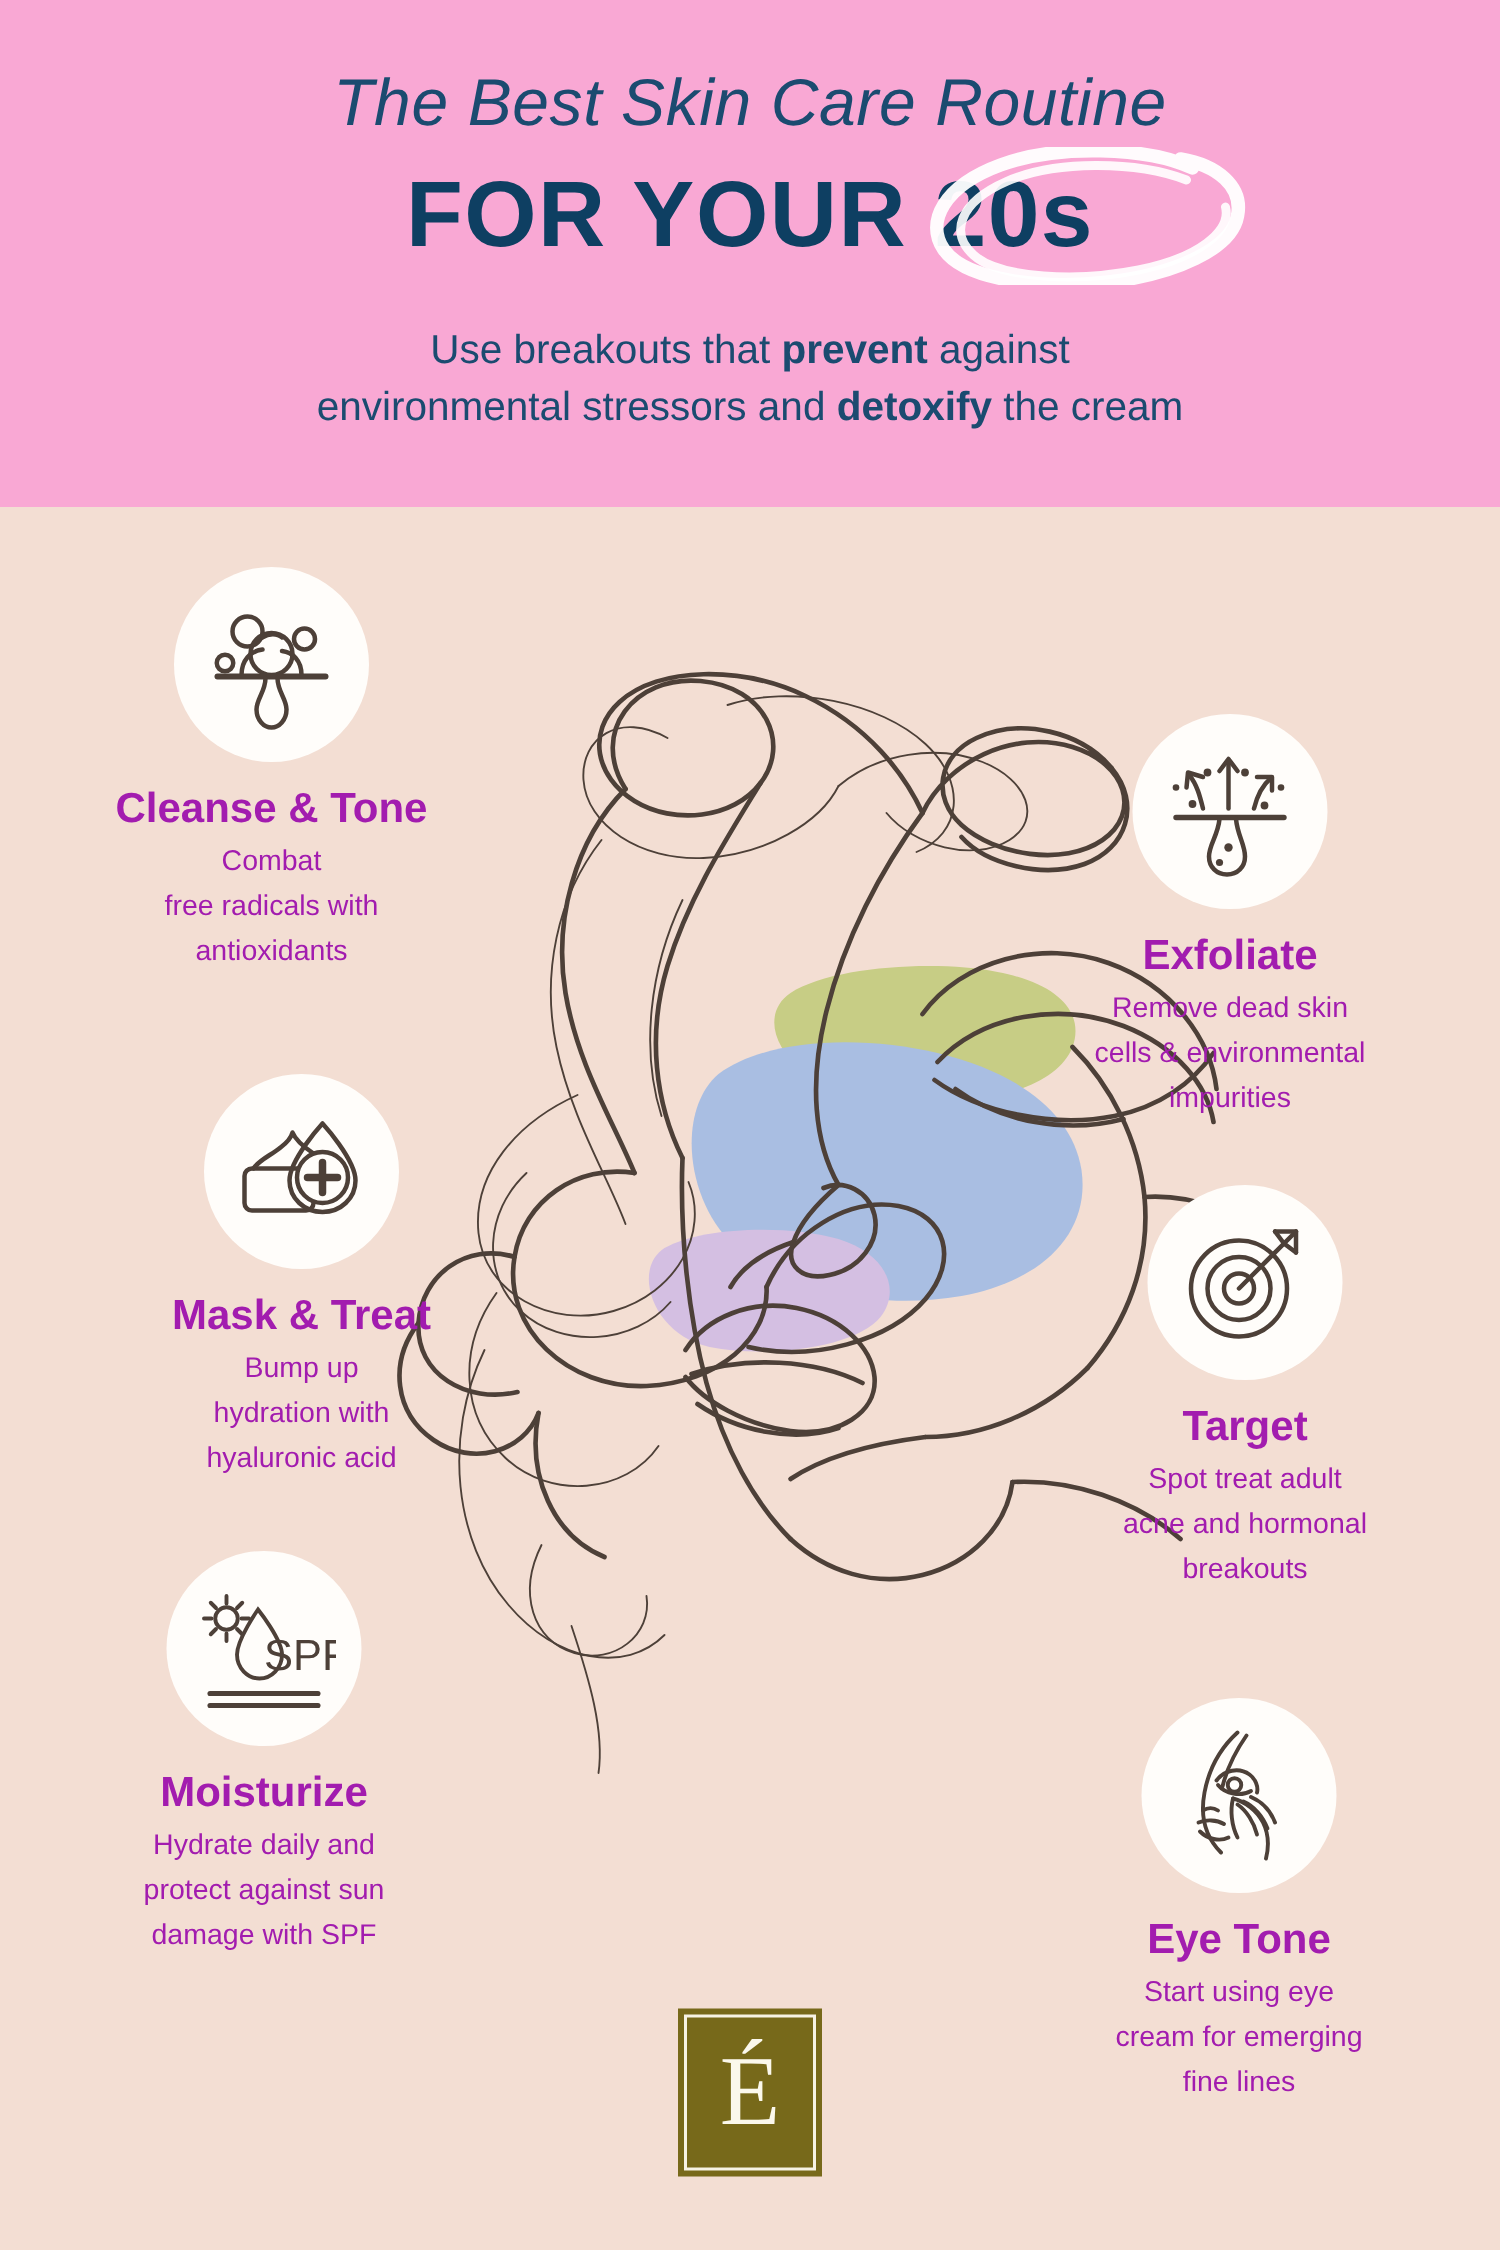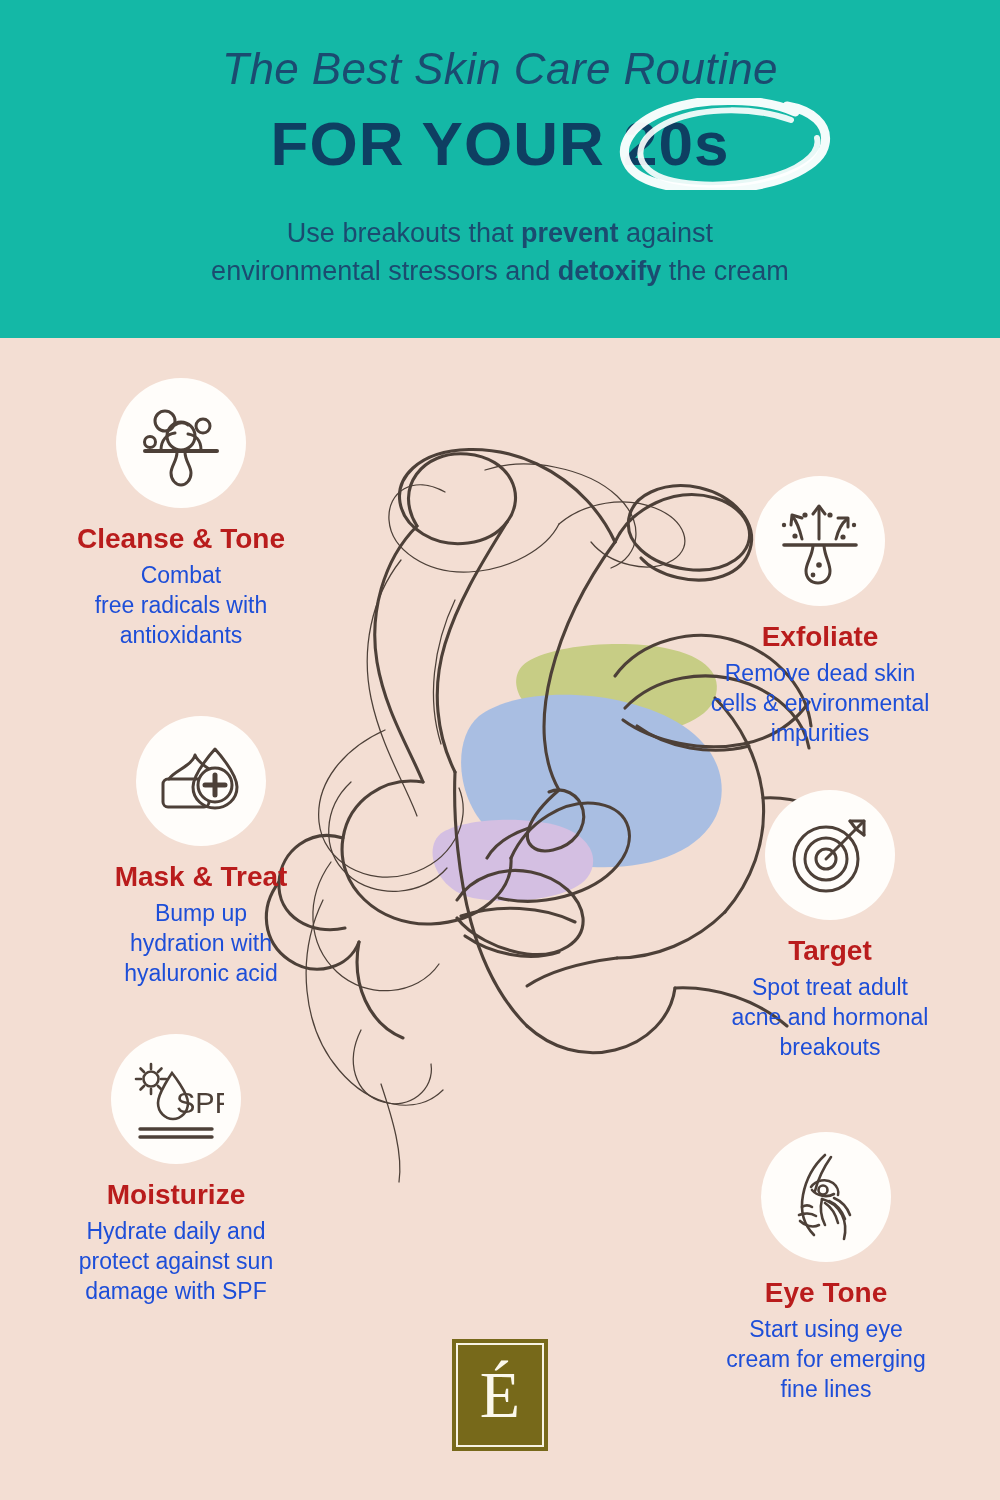--- a/index.html
+++ b/index.html
@@ -8,21 +8,21 @@
     background:#f3ded3;
     font-family:"Liberation Sans", sans-serif;
     overflow:hidden;
     position:relative;
   }
   #page{position:relative;width:1000px;height:1500px;overflow:hidden;background:#f3ded3;}
 
   
   .header{
     position:absolute;left:0;top:0;width:1000px;height:338px;
-    background:#14b8a6;
+    background:#f9a8d4;
     text-align:center;
   }
   .title-script{
     position:absolute;left:0;top:44px;width:1000px;
     font-style:italic;font-weight:400;
     font-size:44px;letter-spacing:0.4px;
     color:#1b4b70;
     font-family:"Liberation Sans", sans-serif;
   }
   .title-main-wrap{
@@ -51,25 +51,25 @@
 
   
   .item{position:absolute;text-align:center;}
   .icon-circle{
     position:relative;margin:0 auto;
     width:130px;height:130px;border-radius:50%;
     background:#fffdfa;
     display:flex;align-items:center;justify-content:center;
   }
   .item-title{
-    font-size:28px;font-weight:700;color:#b91c1c;
+    font-size:28px;font-weight:700;color:#a21caf;
     margin-top:14px;line-height:34px;
   }
   .item-desc{
-    font-size:23px;color:#1d4ed8;line-height:30px;margin-top:4px;
+    font-size:19px;color:#a21caf;line-height:30px;margin-top:4px;
     font-weight:400;
   }
 
   
   .col-left{width:300px;}
   .col-right{width:300px;}
 
   #item-cleanse{left:31px;top:378px;}
   #item-mask{left:51px;top:716px;}
   #item-moisturize{left:26px;top:1034px;}

